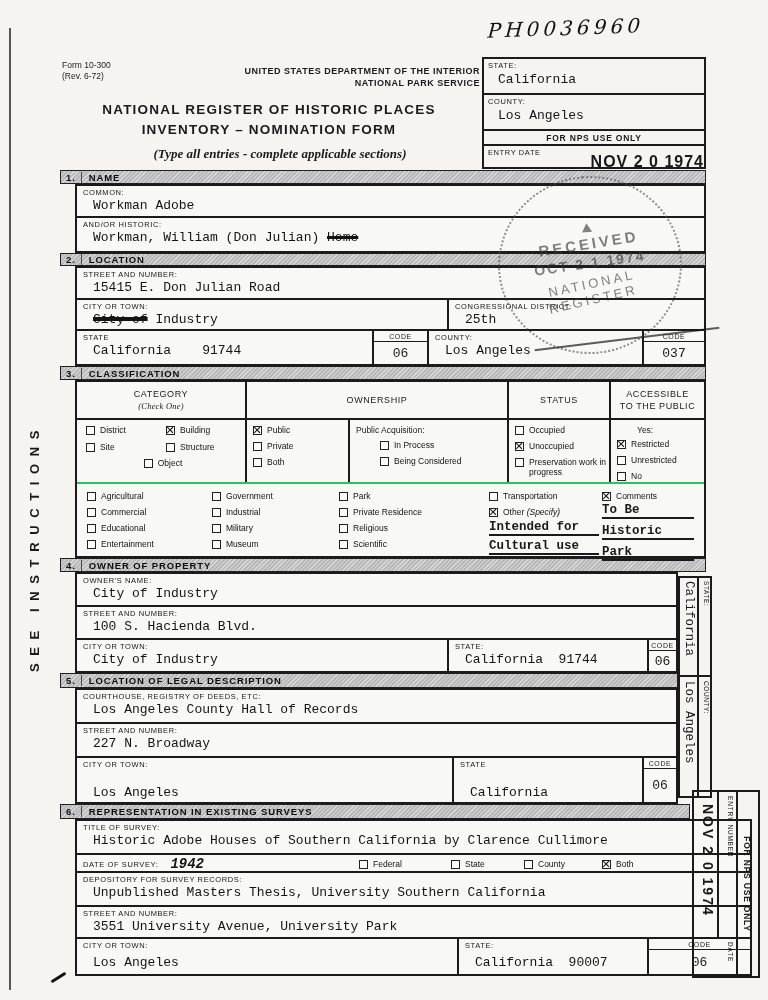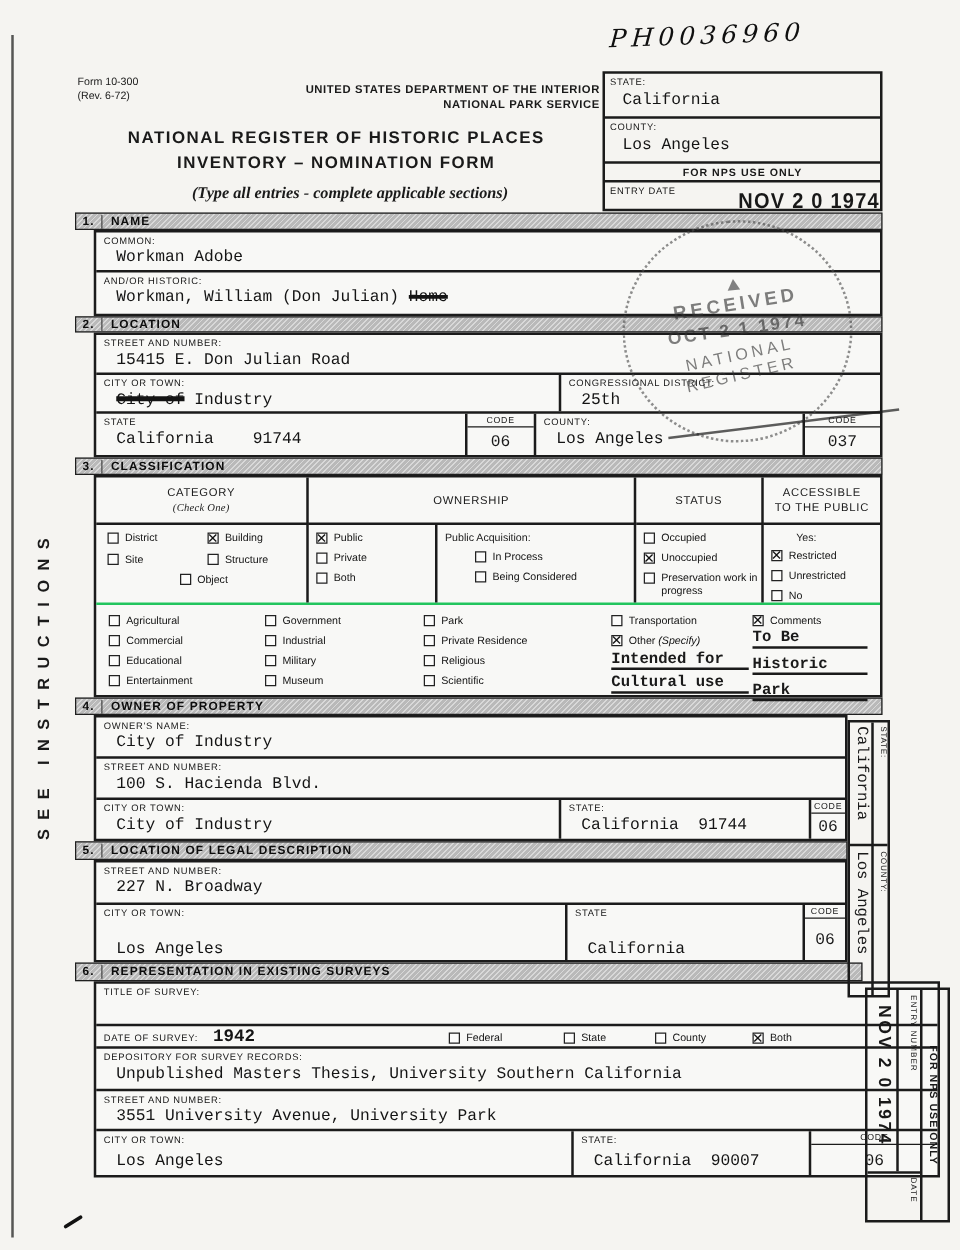--- a/index.html
+++ b/index.html
@@ -390,20 +390,24 @@
       </div>
     </div>
   </div>
 
   <div class="shead" style="height:15px;width:618px;">
     <span class="sn">5.</span>
     <span>LOCATION OF LEGAL DESCRIPTION</span>
   </div>
   <div class="body" style="width:603px;">
     <div class="frow" style="height:34px;">
+      <span class="lbl">COURTHOUSE, REGISTRY OF DEEDS, ETC:</span>
+      <span class="val">Los Angeles County Hall of Records</span>
+    </div>
+    <div class="frow" style="height:34px;">
       <span class="lbl">STREET AND NUMBER:</span>
       <span class="val">227 N. Broadway</span>
     </div>
     <div class="frow split" style="height:44px;">
       <div class="cell" style="width:375px;">
         <span class="lbl">CITY OR TOWN:</span>
         <span class="val" style="margin-top:16px;">Los Angeles</span>
       </div>
       <div class="cell" style="width:190px;">
         <span class="lbl">STATE</span>
@@ -416,24 +420,25 @@
     </div>
   </div>
 
   <div class="shead" style="height:15px;width:630px;">
     <span class="sn">6.</span>
     <span>REPRESENTATION IN EXISTING SURVEYS</span>
   </div>
   <div class="body" style="width:677px;">
     <div class="frow" style="height:34px;">
       <span class="lbl">TITLE OF SURVEY:</span>
+      <span class="val">Historic Adobe Houses of Southern California by Clarence Cullimore</span>
     </div>
     <div class="frow" style="height:18px;display:flex;align-items:center;">
       <span class="lbl" style="display:inline;">DATE OF SURVEY:</span>
-      <span class="val" style="display:inline;margin:0 0 0 12px;font-weight:bold;font-size:14px;">1942</span>
+      <span class="val" style="display:inline;margin:0 0 0 12px;font-weight:bold;font-size:14px;font-style:italic;">1942</span>
       <div class="ci abs" style="left:282px;margin:0;">
           <span class="cb"></span>
           <span>Federal</span>
         </div>
       <div class="ci abs" style="left:374px;margin:0;">
           <span class="cb"></span>
           <span>State</span>
         </div>
       <div class="ci abs" style="left:447px;margin:0;">
           <span class="cb"></span>

